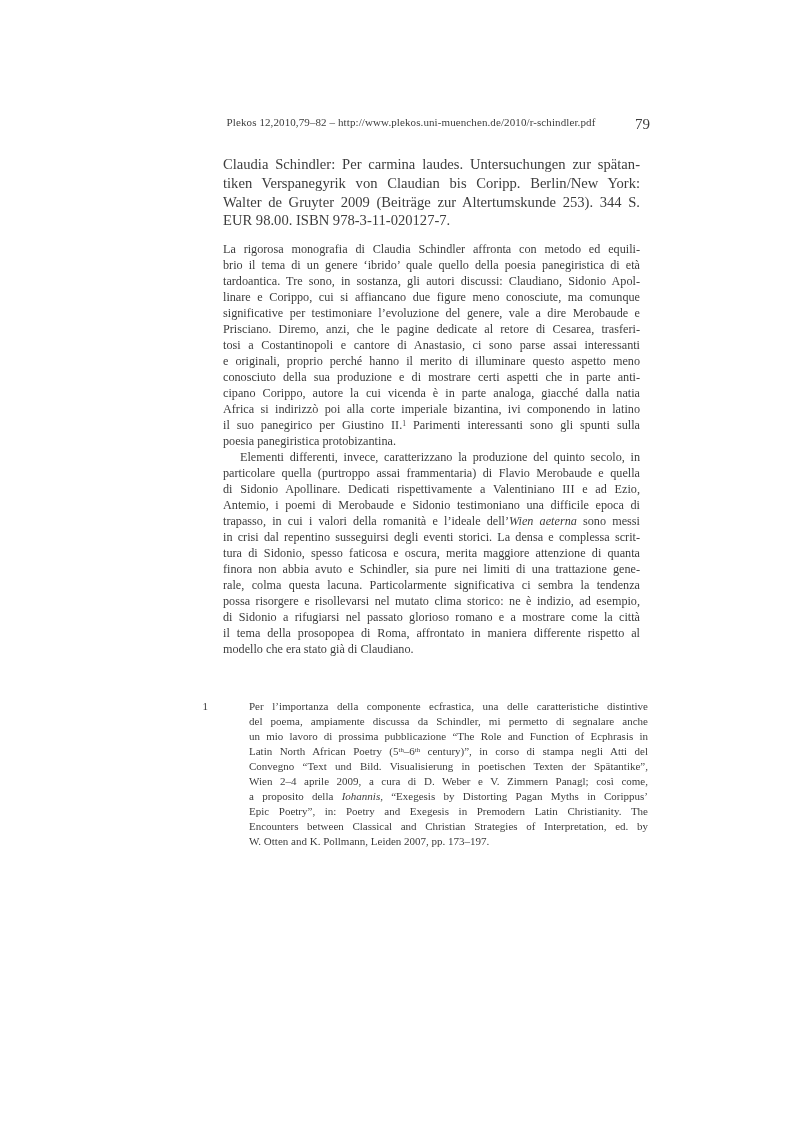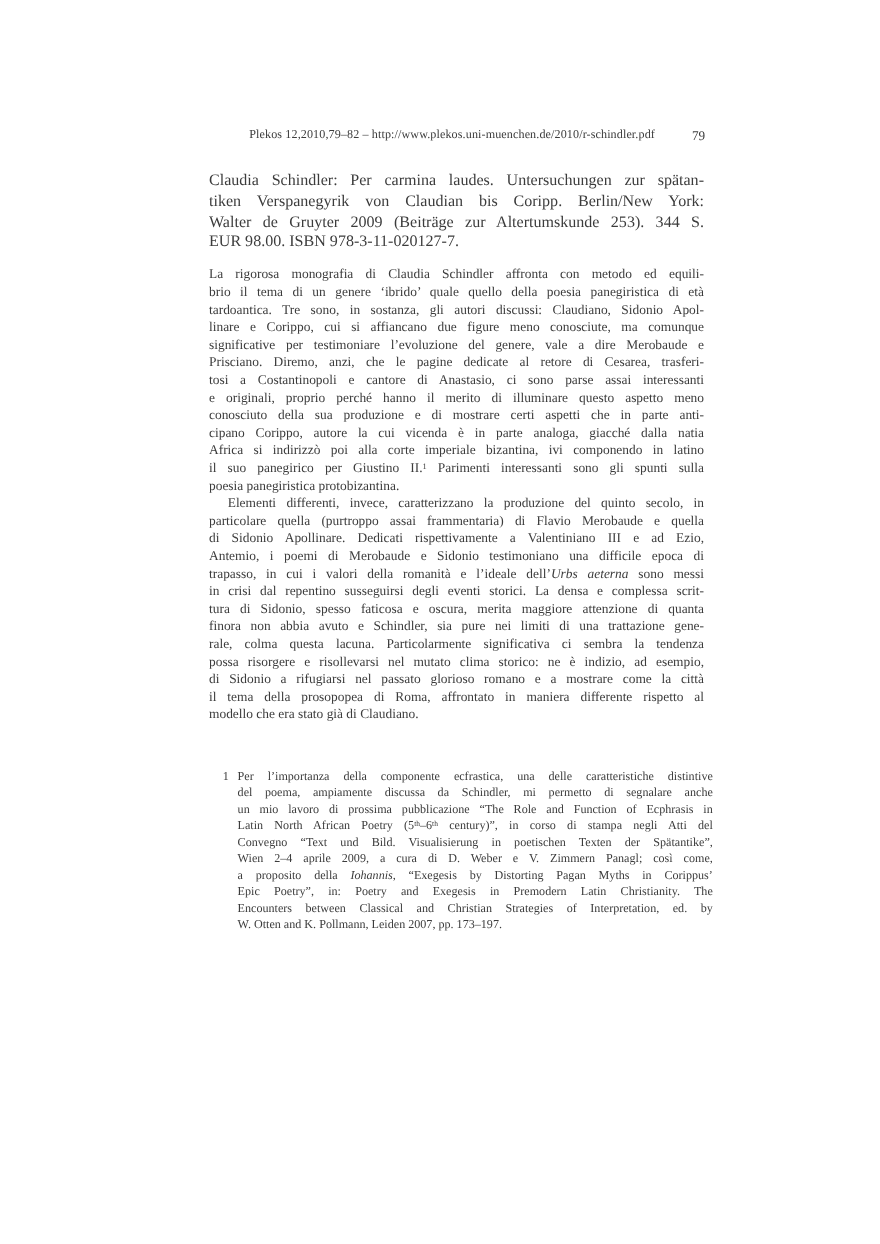--- a/index.html
+++ b/index.html
@@ -7,31 +7,31 @@
   .page {
     position:relative; width:800px; height:1131px; margin:0 auto;
     background:#ffffff; color:#3c3c3c; overflow:hidden;
   }
   .running-header {
     position:absolute; top:116px; left:186px; width:450px;
     font-size:11px; text-align:center; letter-spacing:0.1px;
   }
   .page-number {
     position:absolute; top:116px; left:620px; width:30px;
-    font-size:12px; text-align:center;
+    font-size:15px; text-align:right;
   }
   .review-title {
     position:absolute; top:155px; left:190px; width:450px;
     font-size:14.6px; line-height:18.8px;
   }
   .body-text {
     position:absolute; top:241px; left:190px; width:450px;
     font-size:12.2px; line-height:16px;
   }
-  .tline { text-align:justify; text-align-last:justify; white-space:normal; }
+  .tline { text-align:justify; text-align-last:justify; white-space:normal;margin-left:33px; }
   .tline-last { text-align-last:left; }
   .tline-indent { padding-left:17px; }
   .paragraph { margin:0; }
   .footnote {
     position:absolute; top:699px; left:199px; width:449px;
     font-size:11px; line-height:15px;
     display:flex; align-items:flex-start;
   }
   .fn-marker { flex:0 0 9px; margin-right:8px; text-align:right; }
   .fn-text { flex:1 1 auto; min-width:0; }
@@ -68,21 +68,21 @@
         <div class="tline">cipano Corippo, autore la cui vicenda è in parte analoga, giacché dalla natia</div>
         <div class="tline">Africa si indirizzò poi alla corte imperiale bizantina, ivi componendo in latino</div>
         <div class="tline">il suo panegirico per Giustino II.<sup>1</sup> Parimenti interessanti sono gli spunti sulla</div>
         <div class="tline tline-last">poesia panegiristica protobizantina.</div>
       </div>
       <div class="paragraph">
         <div class="tline tline-indent">Elementi differenti, invece, caratterizzano la produzione del quinto secolo, in</div>
         <div class="tline">particolare quella (purtroppo assai frammentaria) di Flavio Merobaude e quella</div>
         <div class="tline">di Sidonio Apollinare. Dedicati rispettivamente a Valentiniano III e ad Ezio,</div>
         <div class="tline">Antemio, i poemi di Merobaude e Sidonio testimoniano una difficile epoca di</div>
-        <div class="tline">trapasso, in cui i valori della romanità e l’ideale dell’<i>Urbs aeterna</i> sono messi</div>
+        <div class="tline">trapasso, in cui i valori della romanità e l’ideale dell’<i>Wien aeterna</i> sono messi</div>
         <div class="tline">in crisi dal repentino susseguirsi degli eventi storici. La densa e complessa scrit-</div>
         <div class="tline">tura di Sidonio, spesso faticosa e oscura, merita maggiore attenzione di quanta</div>
         <div class="tline">finora non abbia avuto e Schindler, sia pure nei limiti di una trattazione gene-</div>
         <div class="tline">rale, colma questa lacuna. Particolarmente significativa ci sembra la tendenza</div>
         <div class="tline">possa risorgere e risollevarsi nel mutato clima storico: ne è indizio, ad esempio,</div>
         <div class="tline">di Sidonio a rifugiarsi nel passato glorioso romano e a mostrare come la città</div>
         <div class="tline">il tema della prosopopea di Roma, affrontato in maniera differente rispetto al</div>
         <div class="tline tline-last">modello che era stato già di Claudiano.</div>
       </div>
     </div>

